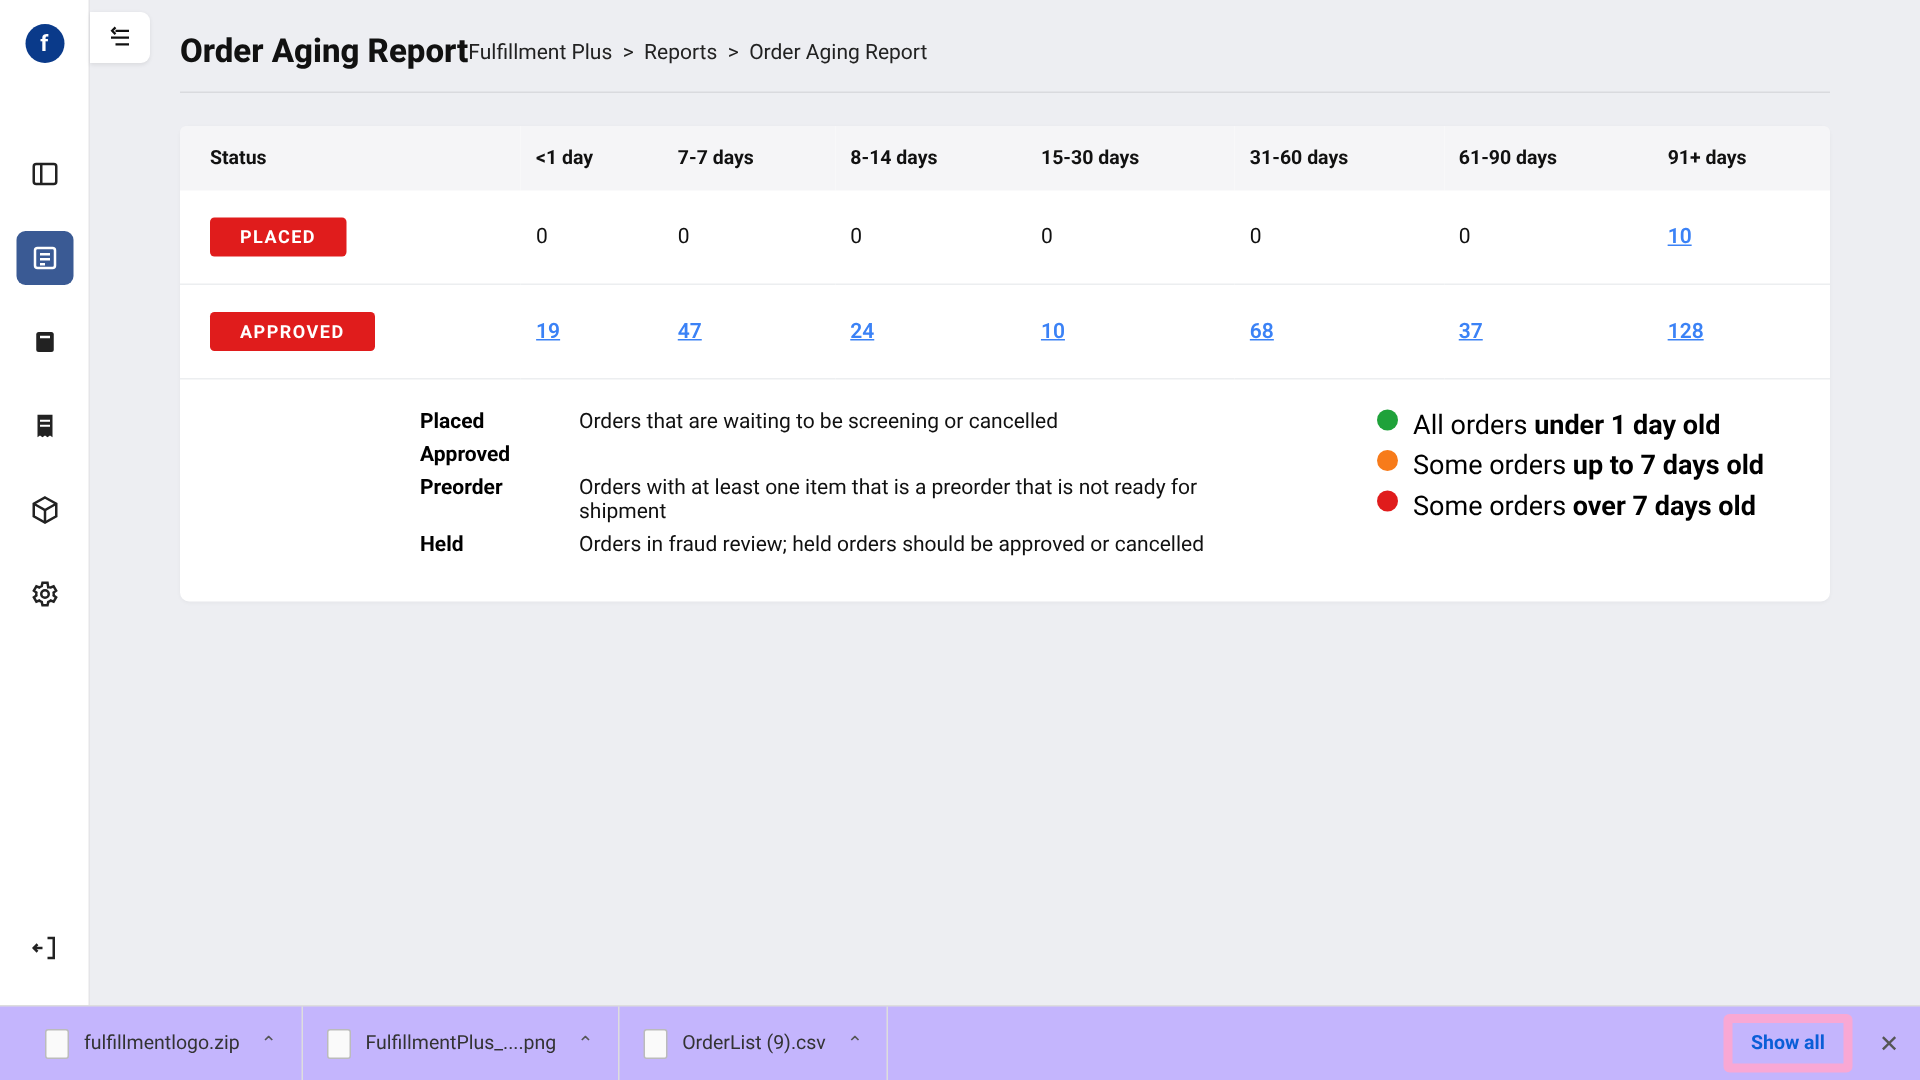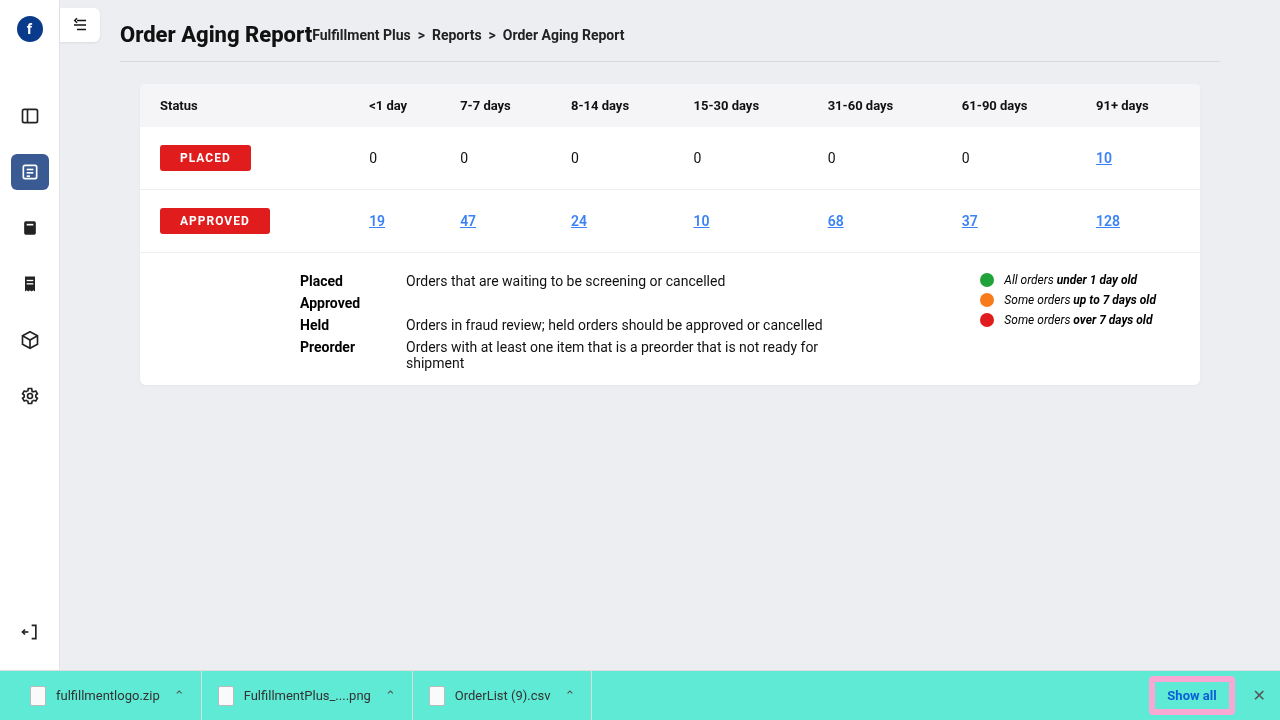--- a/index.html
+++ b/index.html
@@ -11,46 +11,46 @@
 .nav-icon.active { background:#3a5a94; color:#fff; }
 .nav-icon svg { width:20px; height:20px; }
 .sidebar-bottom { margin-top:auto; margin-bottom:20px; }
 
 .collapse-btn { position:absolute; left:60px; top:8px; width:40px; height:34px; background:#fff; border-radius:0 6px 6px 0; display:flex; align-items:center; justify-content:center; cursor:pointer; box-shadow:0 1px 3px rgba(0,0,0,.08); }
 .collapse-btn svg{width:18px;height:18px;}
 
 .main { position:absolute; left:60px; top:0; right:0; bottom:50px; }
 .header { display:flex; align-items:center; padding:22px 60px 14px 60px; }
 .title { font-size:22px; font-weight:800; color:#111; }
-.breadcrumb { font-size:14px; color:#222; font-weight:700; }
+.breadcrumb { font-size:14px; color:#222; font-weight:400; }
 .breadcrumb a { color:#222; text-decoration:none; }
 .divider { height:1px; background:#d9dade; margin:0 60px; }
 
-.card { background:#fff; border-radius:6px; margin:22px 80px; padding:0 0 8px 0; box-shadow:0 1px 3px rgba(0,0,0,.04); }
+.card { background:#fff; border-radius:6px; margin:22px 60px; padding:0 0 24px 0; box-shadow:0 1px 3px rgba(0,0,0,.04); }
 table { width:100%; border-collapse:collapse; }
 thead th { background:#f5f5f7; text-align:left; font-size:13px; font-weight:700; color:#111; padding:14px 10px; }
 thead th:first-child { padding-left:20px; border-radius:4px 0 0 0;}
 thead th:last-child { border-radius:0 4px 0 0;}
 tbody td { padding:18px 10px; font-size:14px; color:#111; border-bottom:1px solid #eceef0; }
 tbody td:first-child { padding-left:20px; }
 .badge { display:inline-block; background:#e01c1c; color:#fff; font-weight:700; font-size:12px; letter-spacing:1px; padding:6px 20px; border-radius:3px; }
 .link { color:#3b82f6; text-decoration:underline; font-weight:600; cursor:pointer; }
 
 .below { display:flex; gap:40px; padding:20px 20px 0 160px; }
 .defs { flex:1; }
 .defs .row { display:flex; gap:26px; margin-bottom:6px; font-size:14px; }
 .defs .term { font-weight:700; width:80px; flex-shrink:0; }
 .defs .desc { color:#111; max-width:460px; }
 .legend { flex:0 0 auto; padding-right:24px; }
-.legend .li { display:flex; gap:10px; font-size:12px; margin-bottom:6px;font-style:italic; }
+.legend .li { display:flex; gap:10px; font-size:18px; margin-bottom:6px; }
 .dot { width:14px; height:14px; border-radius:50%; }
 .green{background:#1fa23a;} .orange{background:#f77b1a;} .red{background:#e01c1c;}
 .legend b{font-weight:700;}
 
-.downloads { position:absolute; left:0; right:0; bottom:0; height:50px; background:#5eead4; border-top:1px solid #ddd; display:flex; align-items:center; padding:0 14px; gap:0; font-size:13px; color:#333; }
+.downloads { position:absolute; left:0; right:0; bottom:0; height:50px; background:#c4b5fd; border-top:1px solid #ddd; display:flex; align-items:center; padding:0 14px; gap:0; font-size:13px; color:#333; }
 .dl-item { display:flex; align-items:center; gap:14px; padding:0 16px; border-right:1px solid #ddd; height:100%; }
 .dl-name { display:flex; align-items:center; gap:10px; cursor:pointer; }
 .dl-ic { width:16px; height:20px; border:1px solid #bbb; border-radius:2px; display:flex; align-items:center; justify-content:center; font-size:9px; color:#888; background:#fafafa;}
 .chev { cursor:pointer; color:#555; }
 .downloads-right { margin-left:auto; display:flex; align-items:center; gap:18px; }
 .show-all { color:#0b5ed7; font-weight:700; cursor:pointer; border:6px solid #f9a8d4; padding:6px 12px; border-radius:4px; }
 .close-x { cursor:pointer; color:#555; font-size:16px; }
 </style>
 </head>
 <body>
@@ -170,26 +170,26 @@
     <div class="below">
       <div class="defs" id="defs">
           <div class="row">
             <div class="term">Placed</div>
             <div class="desc">Orders that are waiting to be screening or cancelled</div>
           </div>
           <div class="row">
             <div class="term">Approved</div>
           </div>
           <div class="row">
+            <div class="term">Preorder</div>
+            <div class="desc">Orders with at least one item that is a preorder that is not ready for shipment</div>
+          </div>
+          <div class="row">
             <div class="term">Held</div>
             <div class="desc">Orders in fraud review; held orders should be approved or cancelled</div>
-          </div>
-          <div class="row">
-            <div class="term">Preorder</div>
-            <div class="desc">Orders with at least one item that is a preorder that is not ready for shipment</div>
           </div>
         </div>
       <div class="legend" id="legend">
           <div class="li">
             <span class="dot green"></span>
             <span>All orders <b>under 1 day old</b></span>
           </div>
           <div class="li">
             <span class="dot orange"></span>
             <span>Some orders <b>up to 7 days old</b></span>

